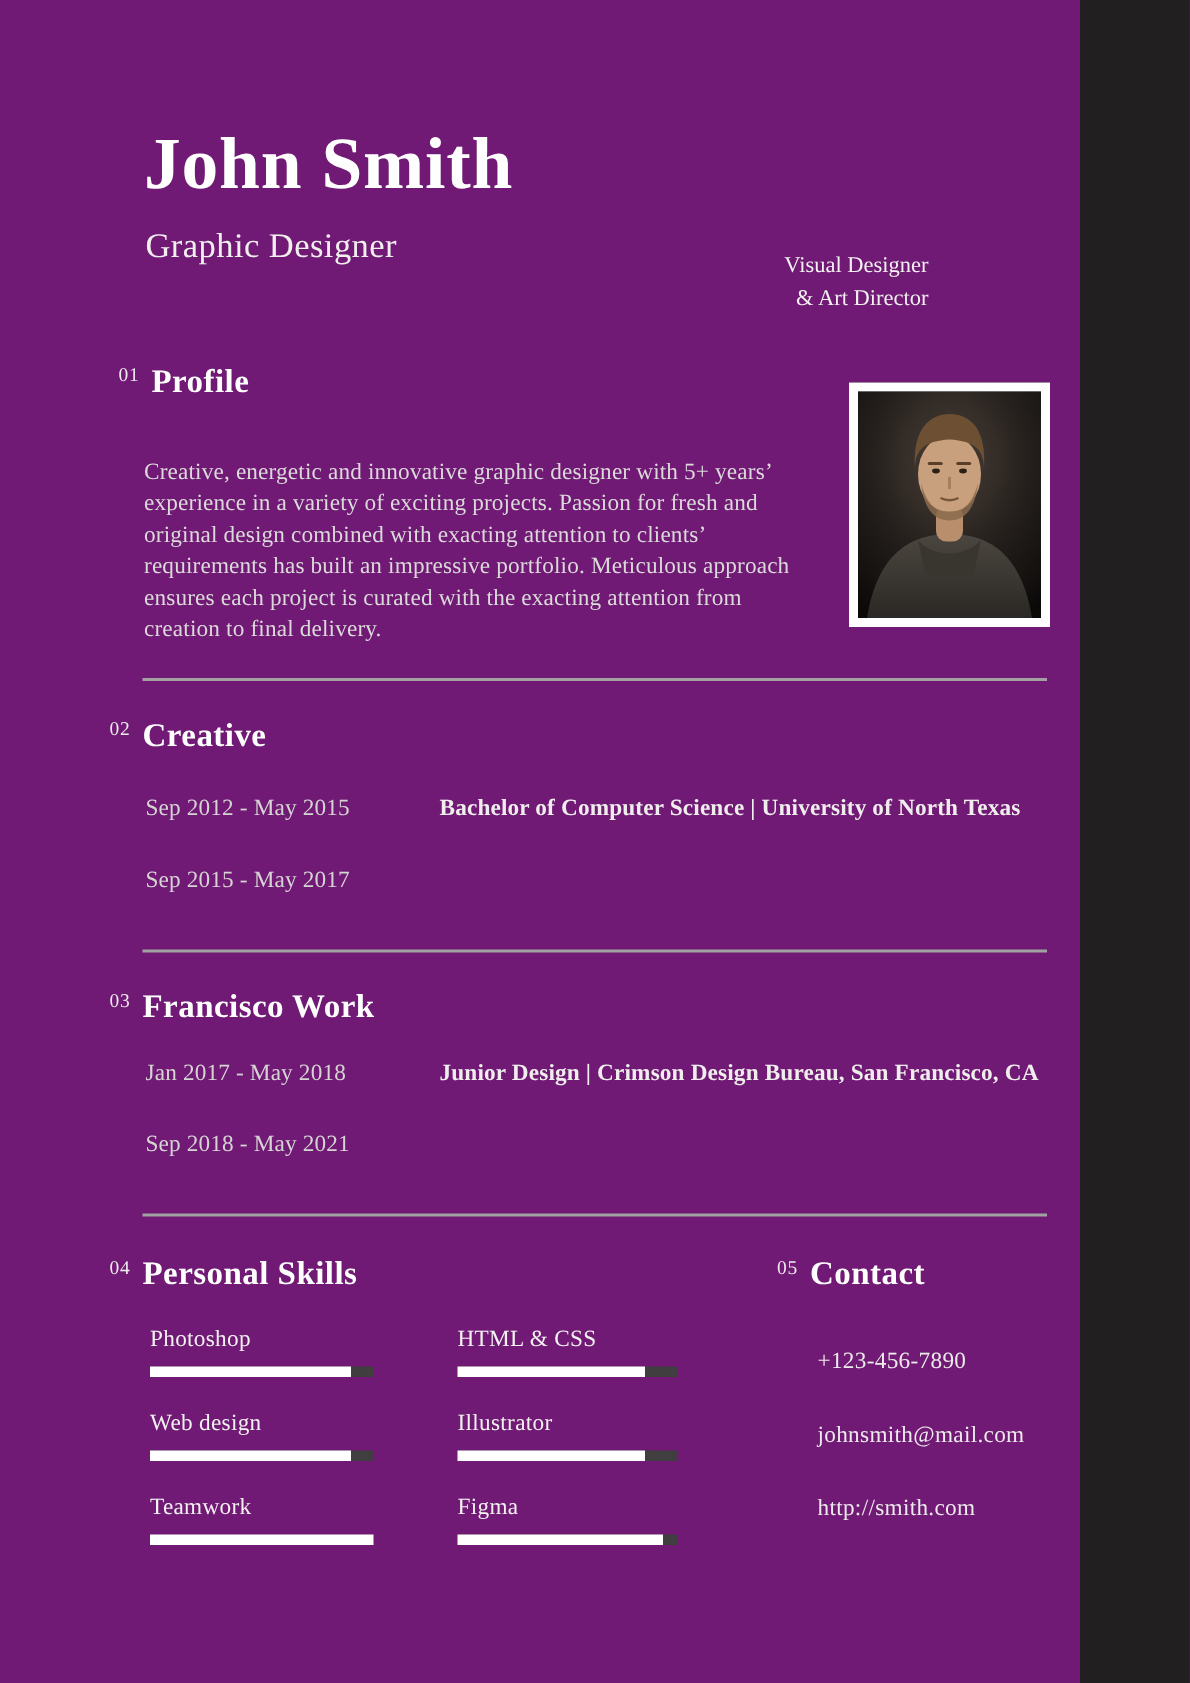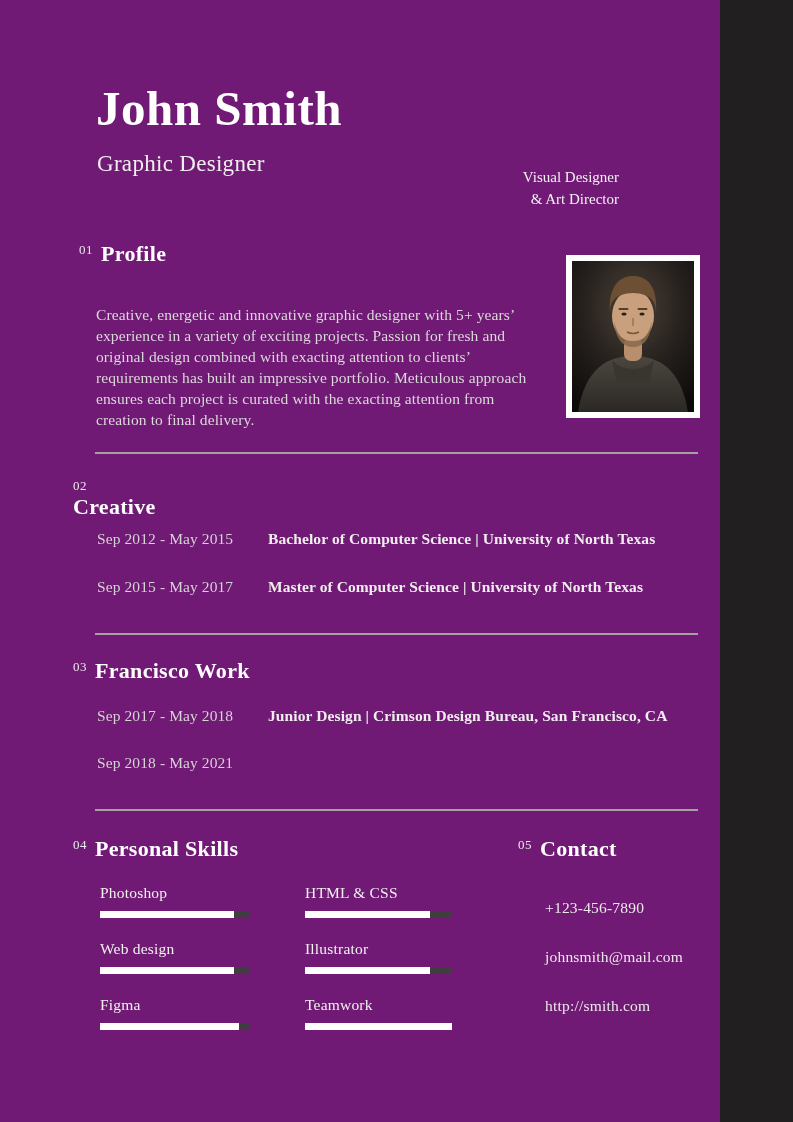--- a/index.html
+++ b/index.html
@@ -48,21 +48,21 @@
 
   
   .divider {
     position: absolute; left: 95px; width: 603px; height: 2px;
     background: #a3a1a1; border: none; margin: 0;
   }
 
   
   .t-row {
     position: absolute; left: 97px; display: flex; align-items: baseline;
-    font-size: 15.5px; white-space: nowrap;
+    font-size: 15.5px; white-space: nowrap; gap: 25px;
   }
   .t-dates { width: 151px; flex: 0 0 151px; color: #d6d3d3; font-weight: 400; letter-spacing: 0.1px; }
   .t-desc { margin-left: 20px; color: #f0eeed; font-weight: 700; letter-spacing: 0.1px; }
 
   
   .skills-grid {
     position: absolute; left: 100px; top: 884px;
     display: grid; grid-template-columns: 149px 147px;
     column-gap: 56px; row-gap: 22px;
   }
@@ -116,41 +116,40 @@
       <rect x="46.5" y="47" width="10" height="2" rx="1" fill="#5a3f28"></rect>
       <rect x="65.5" y="47" width="10" height="2" rx="1" fill="#5a3f28"></rect>
       <path d="M61 57 L61 65" stroke="#a87f5d" stroke-width="2"></path>
       <path d="M55 71 Q61 74 67 71" stroke="#7a5638" stroke-width="1.6" fill="none"></path>
       <path d="M40 99 C50 111 72 111 82 99 L77 122 L45 122 Z" fill="#39352f"></path>
     </svg>
   </div>
 
   <hr class="divider" style="top:452px;">
 
-  <div class="sec-head" style="left:73px; top:477px;flex-direction:column;">
+  <div class="sec-head" style="left:73px; top:477px;">
     <span class="sec-num">02</span>
     <span class="sec-title">Creative</span>
   </div>
   <div class="t-row" style="top:530px;">
     <span class="t-dates">Sep 2012 - May 2015</span>
     <span class="t-desc">Bachelor of Computer Science | University of North Texas</span>
   </div>
   <div class="t-row" style="top:578px;">
     <span class="t-dates">Sep 2015 - May 2017</span>
-    <span class="t-desc">Master of Computer Science | University of North Texas</span>
   </div>
 
   <hr class="divider" style="top:633px;">
 
   <div class="sec-head" style="left:73px; top:658px;">
     <span class="sec-num">03</span>
     <span class="sec-title">Francisco Work</span>
   </div>
   <div class="t-row" style="top:707px;">
-    <span class="t-dates">Sep 2017 - May 2018</span>
+    <span class="t-dates">Jan 2017 - May 2018</span>
     <span class="t-desc">Junior Design | Crimson Design Bureau, San Francisco, CA</span>
   </div>
   <div class="t-row" style="top:754px;">
     <span class="t-dates">Sep 2018 - May 2021</span>
   </div>
 
   <hr class="divider" style="top:809px;">
 
   <div class="sec-head" style="left:73px; top:836px;">
     <span class="sec-num">04</span>
@@ -175,29 +174,29 @@
           <div class="skill-fill" style="width: 90%;"></div>
         </div>
     </div>
     <div class="skill">
       <div class="skill-label">Illustrator</div>
       <div class="skill-track">
           <div class="skill-fill" style="width: 85%;"></div>
         </div>
     </div>
     <div class="skill">
+      <div class="skill-label">Teamwork</div>
+      <div class="skill-track">
+          <div class="skill-fill" style="width: 100%;"></div>
+        </div>
+    </div>
+    <div class="skill">
       <div class="skill-label">Figma</div>
       <div class="skill-track">
           <div class="skill-fill" style="width: 93%;"></div>
-        </div>
-    </div>
-    <div class="skill">
-      <div class="skill-label">Teamwork</div>
-      <div class="skill-track">
-          <div class="skill-fill" style="width: 100%;"></div>
         </div>
     </div>
   </div>
 
   <div class="sec-head" style="left:518px; top:836px;">
     <span class="sec-num">05</span>
     <span class="sec-title">Contact</span>
   </div>
   <div class="contact-list">
     <div class="contact-item">+123-456-7890</div>

